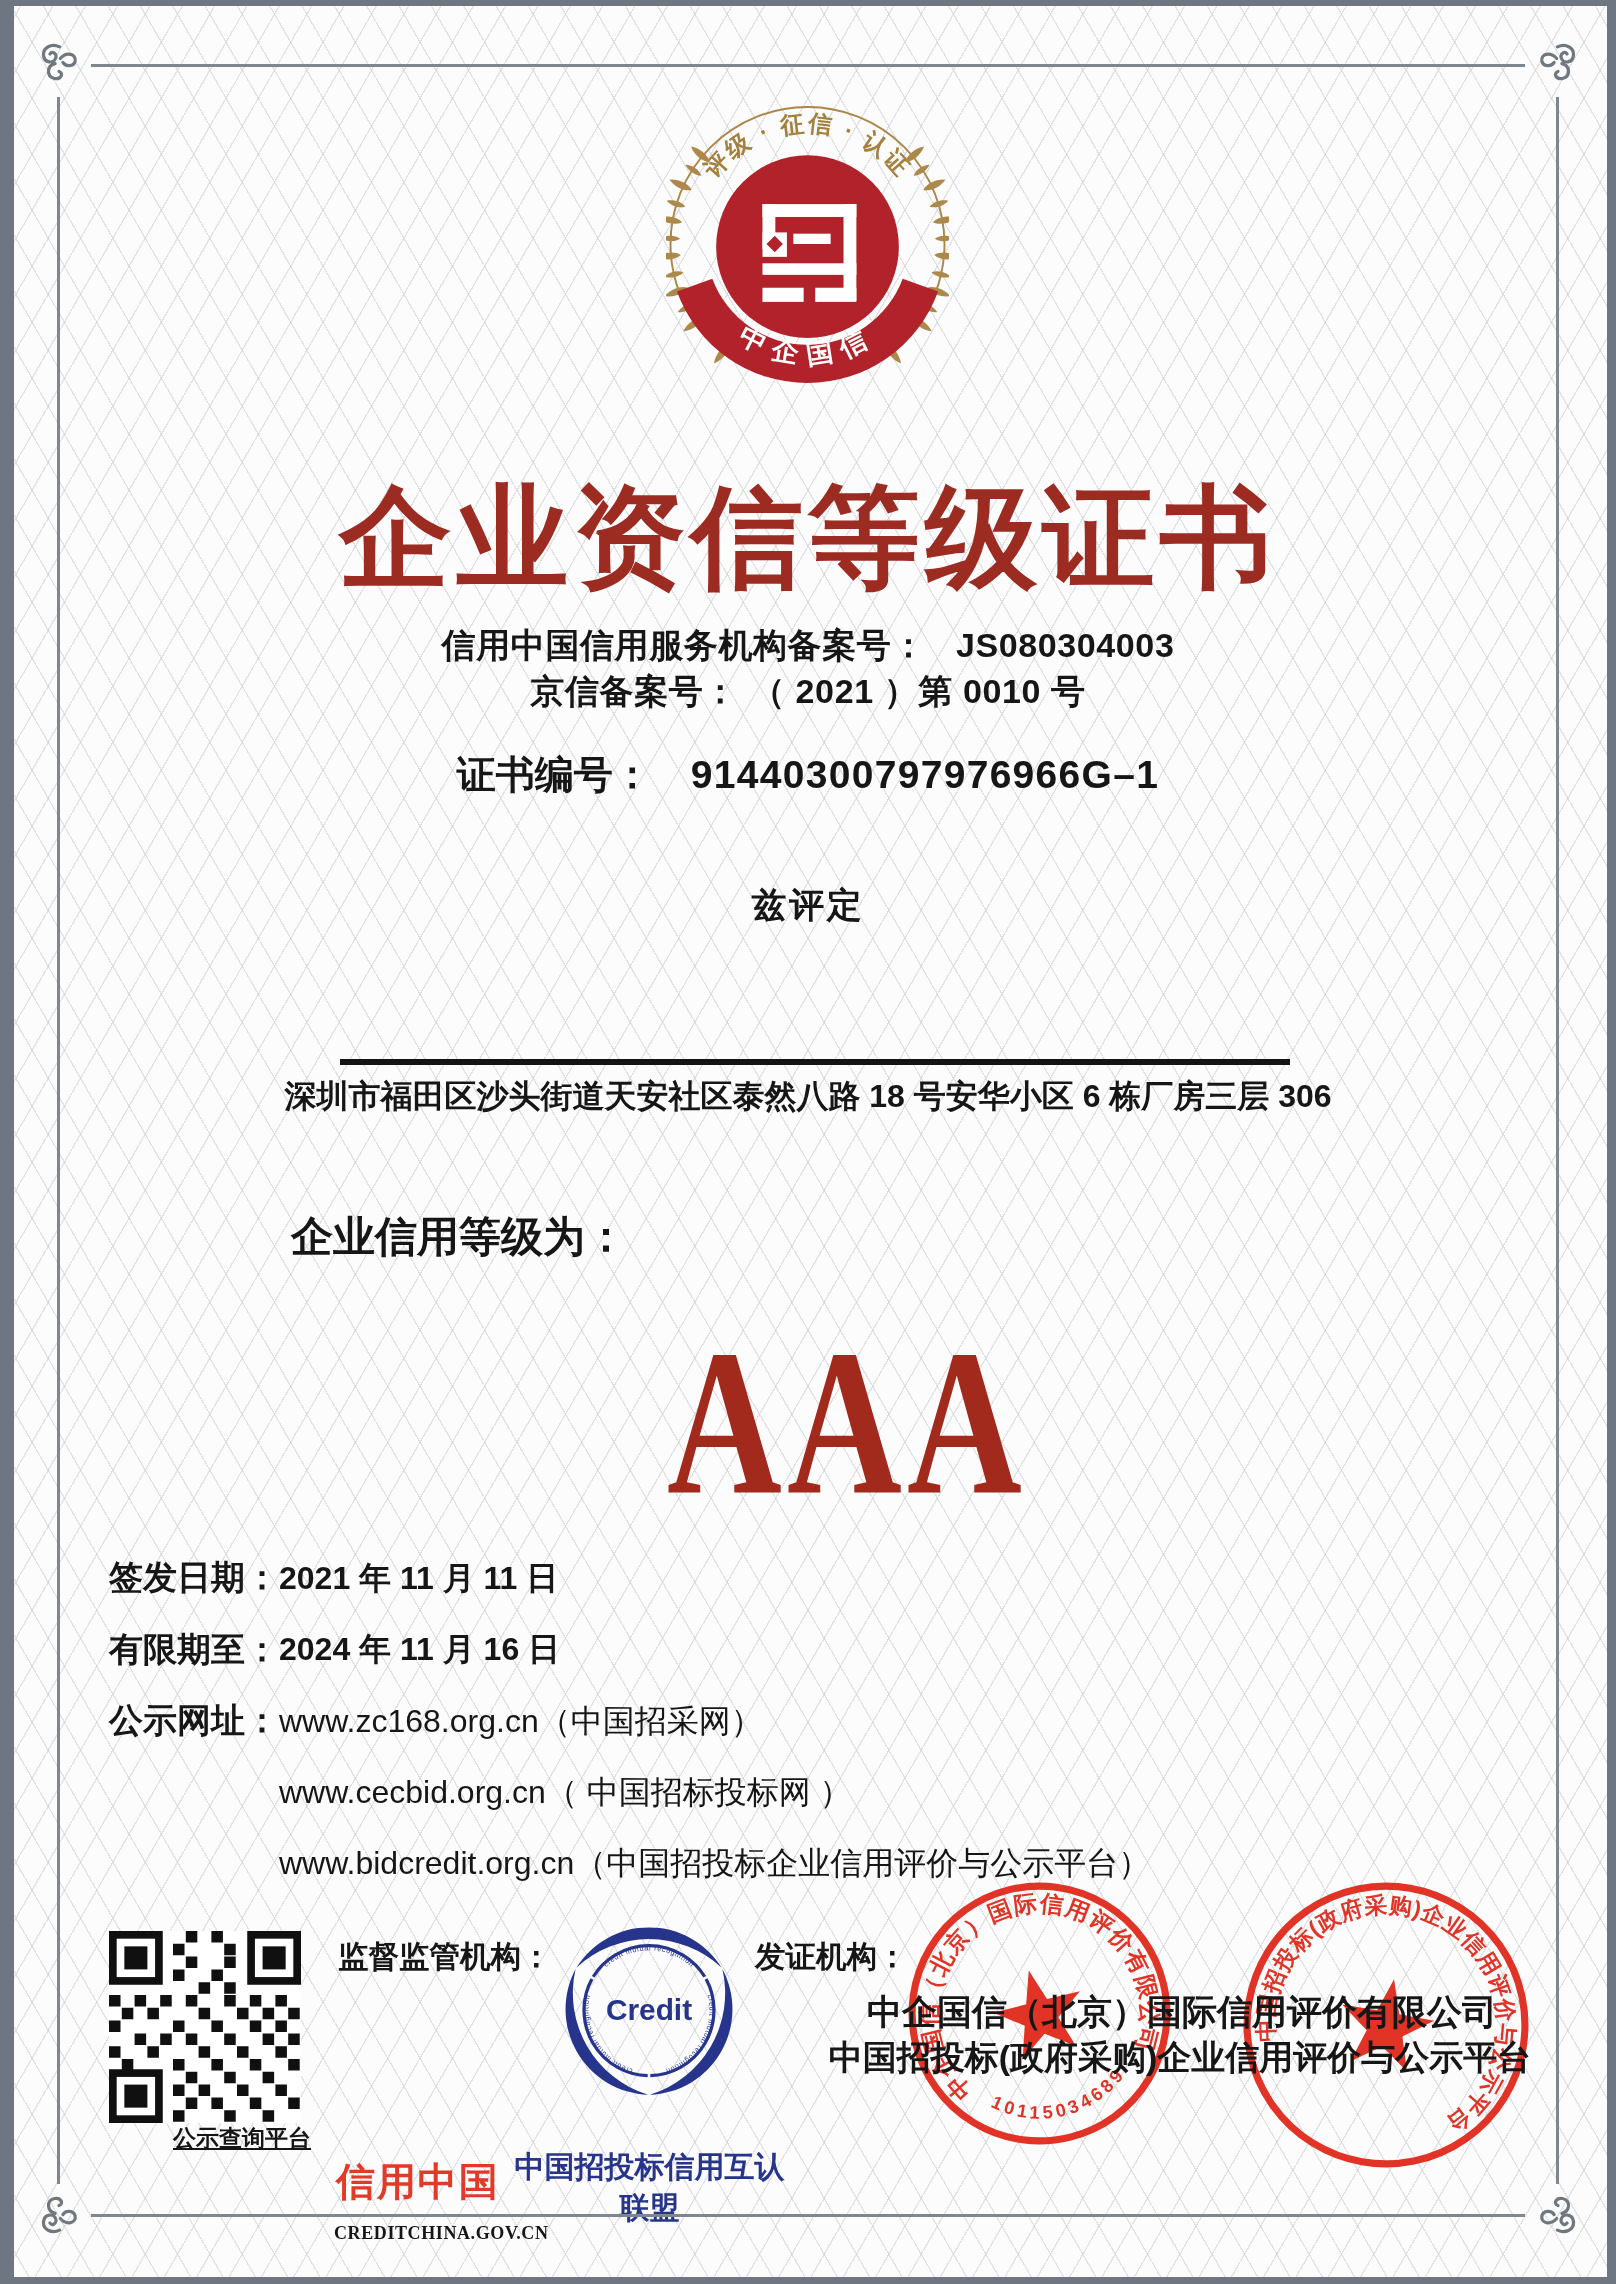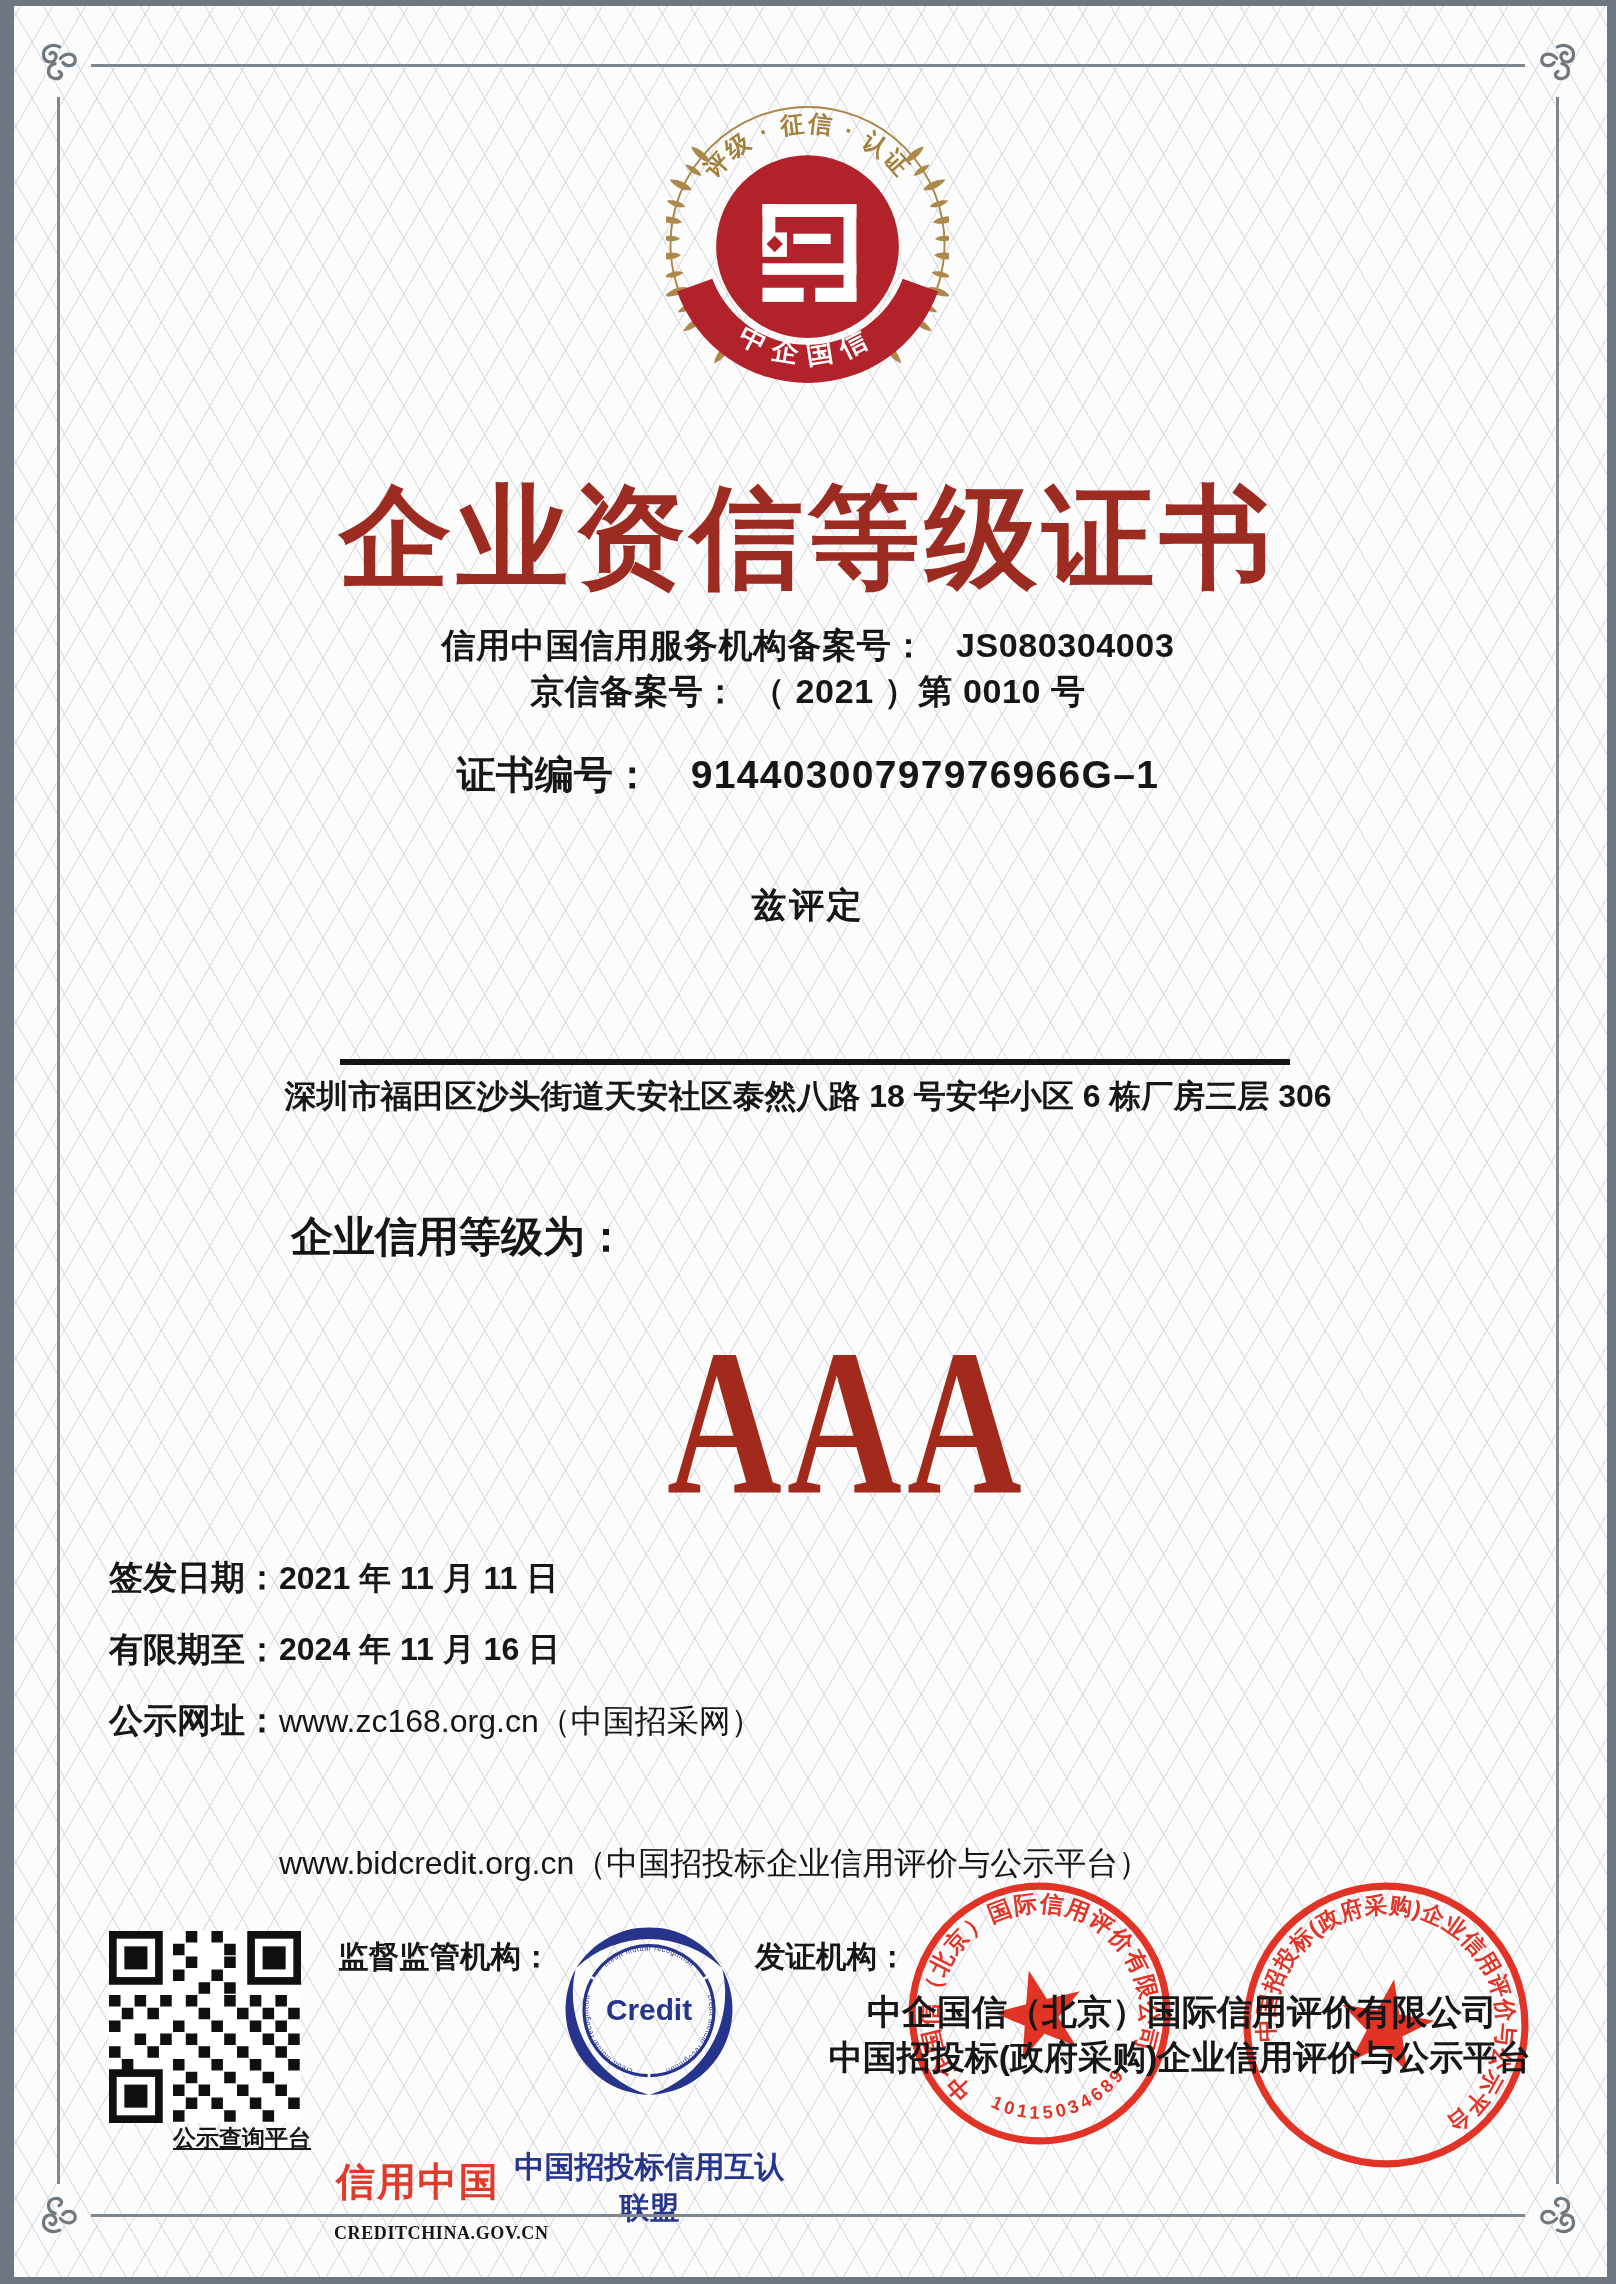--- a/index.html
+++ b/index.html
@@ -164,20 +164,21 @@
   <div class="abs cx t-aaa">AAA</div>
 
   <div class="row-label" style="top:1560px;">签发日期：</div>
   <div class="row-value" style="top:1562px;">2021 年 11 月 11 日</div>
 
   <div class="row-label" style="top:1632px;">有限期至：</div>
   <div class="row-value" style="top:1633px;">2024 年 11 月 16 日</div>
 
   <div class="row-label" style="top:1703px;">公示网址：</div>
   <div class="row-value row-url" style="top:1705px;">www.zc168.org.cn（中国招采网）</div>
+  <div class="row-value row-url" style="top:1776px;">www.cecbid.org.cn（ 中国招标投标网 ）</div>
   <div class="row-value row-url" style="top:1847px;">www.bidcredit.org.cn（中国招投标企业信用评价与公示平台）</div>
 
   <svg class="qr" viewBox="0 0 300 300">
     <rect width="300" height="300" fill="#fff"></rect>
     <g fill="#101010">
       <rect x="0" y="0" width="84" height="84"></rect>
         <rect x="216" y="0" width="84" height="84"></rect>
         <rect x="0" y="216" width="84" height="84"></rect>
     </g>
     <g fill="#fff">

